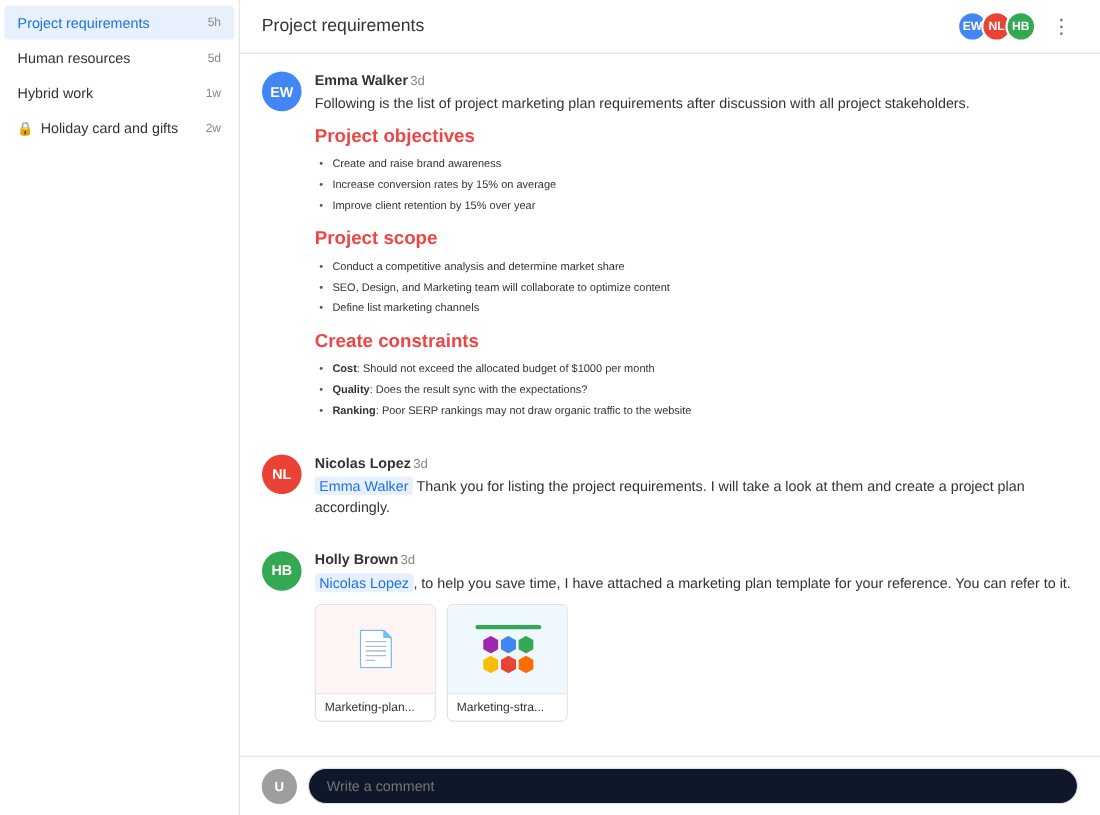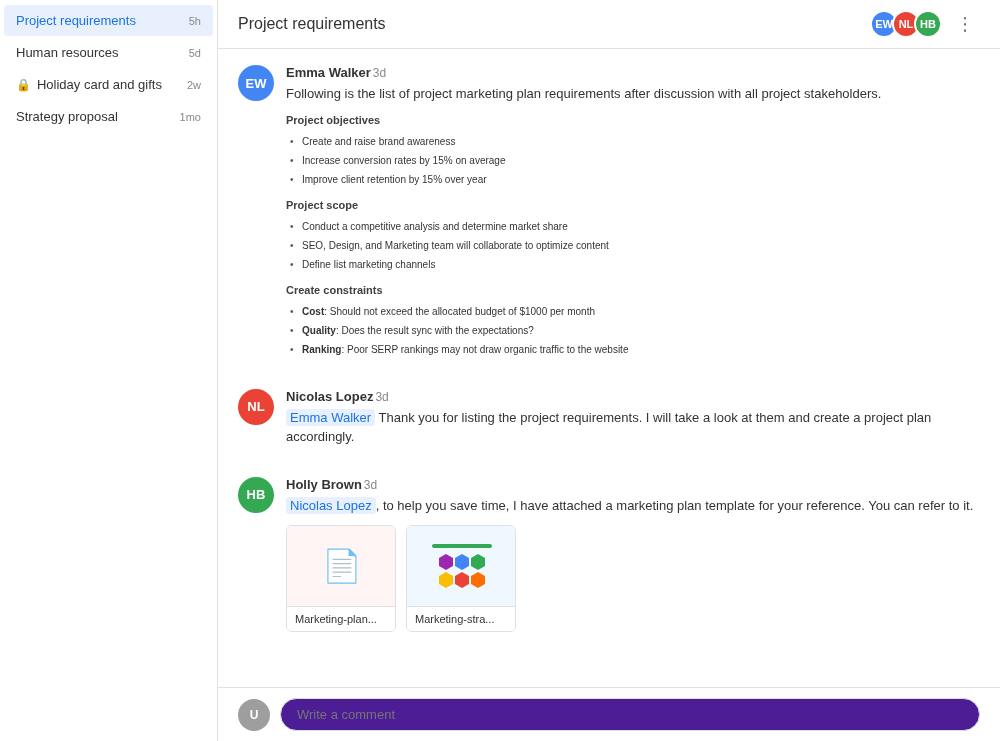--- a/index.html
+++ b/index.html
@@ -138,23 +138,23 @@
       font-size: 12px;
       margin-left: 2px;
     }
     .post-text {
       font-size: 13px;
       color: #333;
       line-height: 1.5;
       margin-bottom: 6px;
     }
     .section-title {
-      font-size: 11px;
+      font-size: 17px;
       font-weight: bold;
-      color: #404040;
+      color: #ef4444;
       margin: 10px 0 6px 0;
     }
     .bullet-list {
       list-style: none;
       padding: 0;
       margin: 0 0 6px 0;
     }
     .bullet-list li {
       font-size: 10px;
       color: #333;
@@ -253,48 +253,48 @@
       background: #fff;
     }
     .comment-input {
       flex: 1;
       border: 1px solid #e0e0e0;
       border-radius: 20px;
       padding: 8px 16px;
       font-size: 13px;
       color: #aaa;
       outline: none;
-      background: #4c1d95;
+      background: #0f172a;
     }
 
     
     .content-area::-webkit-scrollbar { width: 6px; }
     .content-area::-webkit-scrollbar-thumb { background: #ccc; border-radius: 3px; }
   </style>
 </head>
 <body>
 
 <div class="sidebar">
   <div id="sidebar-items-container">
       <div class="sidebar-item active">
         <span class="item-label">Project requirements</span>
         <span class="item-badge">5h</span>
       </div>
       <div class="sidebar-item">
         <span class="item-label">Human resources</span>
         <span class="item-badge">5d</span>
       </div>
       <div class="sidebar-item">
+        <span class="item-label">Hybrid work</span>
+        <span class="item-badge">1w</span>
+      </div>
+      <div class="sidebar-item">
         <span class="item-icon" style="font-size: 12px;">🔒</span>
         <span class="item-label">Holiday card and gifts</span>
         <span class="item-badge">2w</span>
-      </div>
-      <div class="sidebar-item">
-        <span class="item-label">Strategy proposal</span>
-        <span class="item-badge">1mo</span>
       </div>
     </div>
 </div>
 
 <div class="main">
 
   <div class="main-header">
     <span class="main-header-title">Project requirements</span>
     <div class="header-right">
       <div class="avatar-group">

